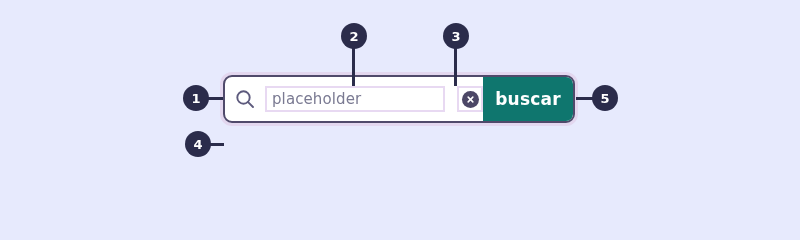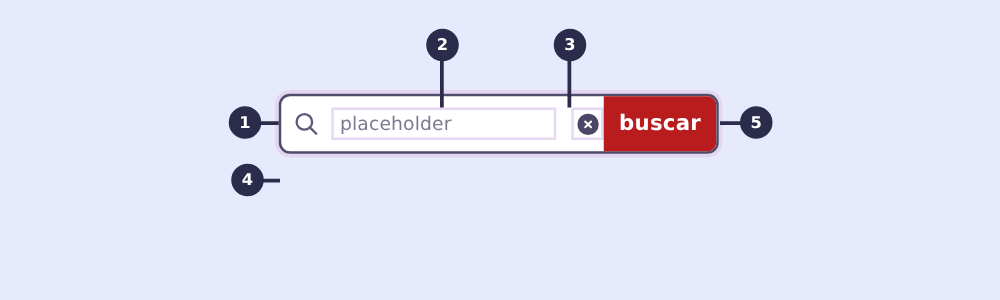--- a/index.html
+++ b/index.html
@@ -95,21 +95,21 @@
     display: flex;
     align-items: center;
     justify-content: center;
   }
   .clear-circle svg { display: block; }
 
   .submit-button {
     margin-left: auto;
     width: 106px;
     height: 48px;
-    background: #b91c1c;
+    background: #0f766e;
     color: #ffffff;
     font-size: 17px;
     font-weight: bold;
     display: flex;
     align-items: center;
     justify-content: center;
     border: none;
     border-radius: 0 8px 8px 0;
     cursor: pointer;
     font-family: inherit;

